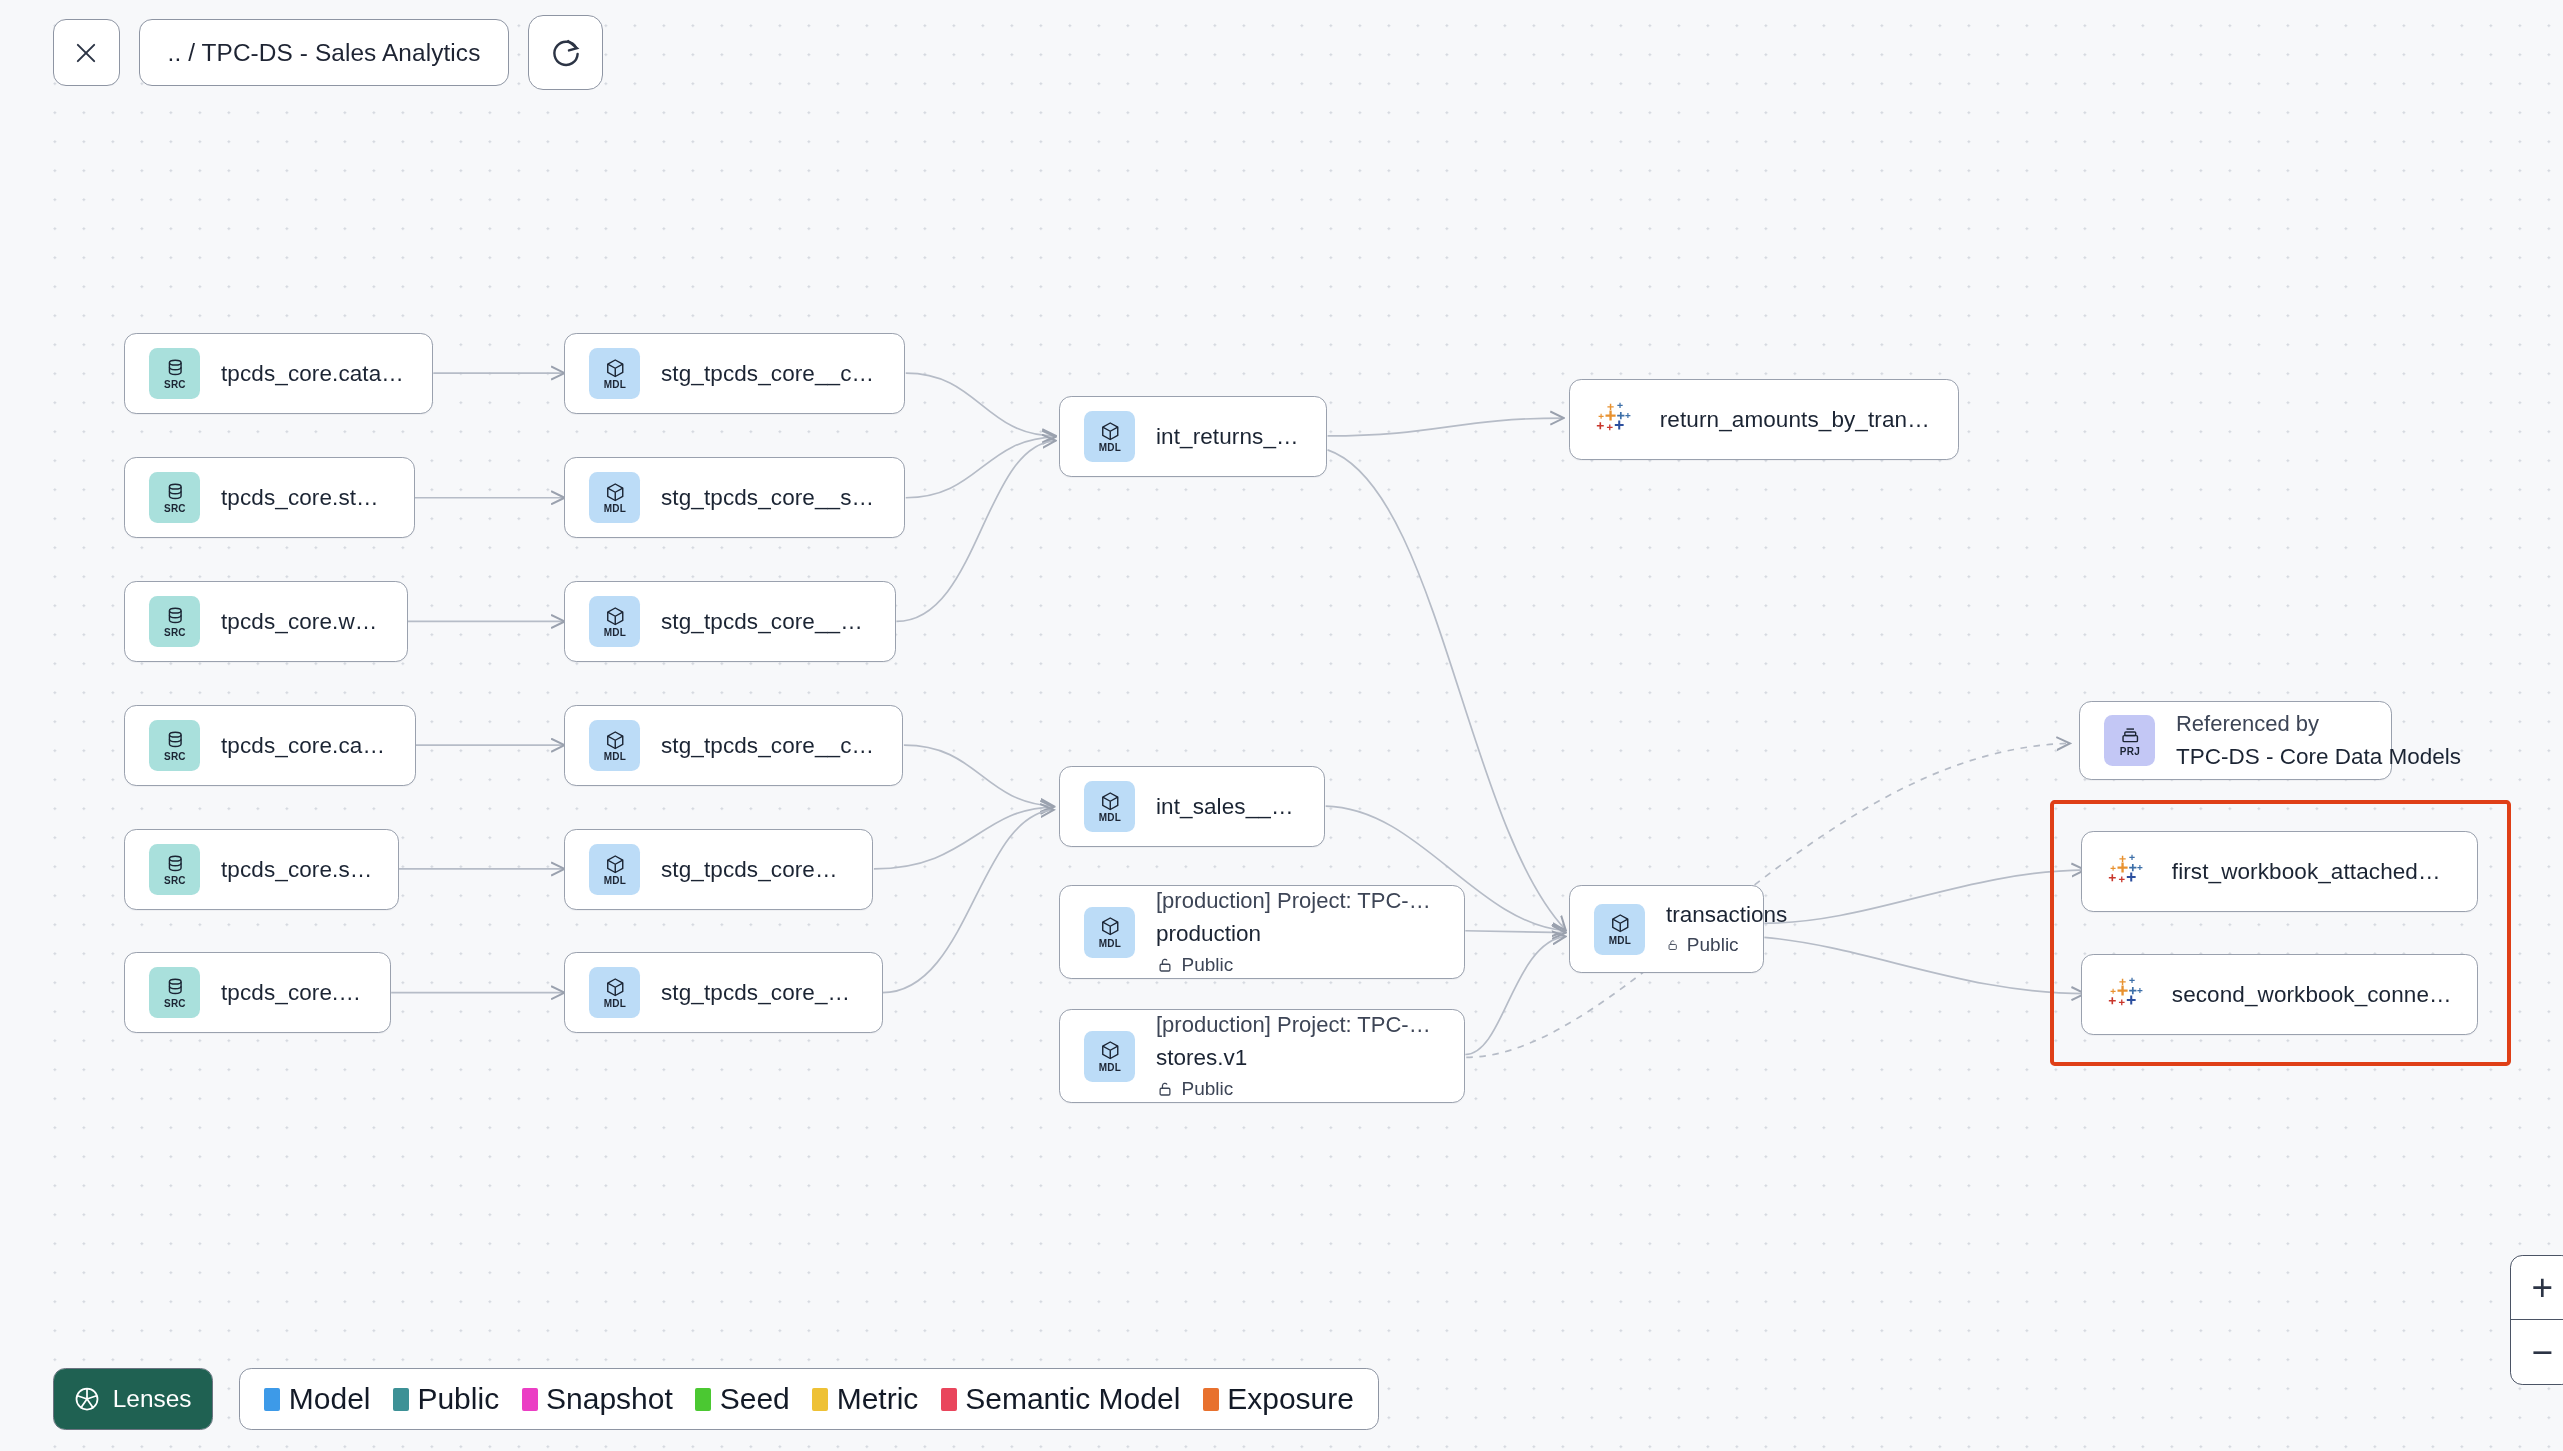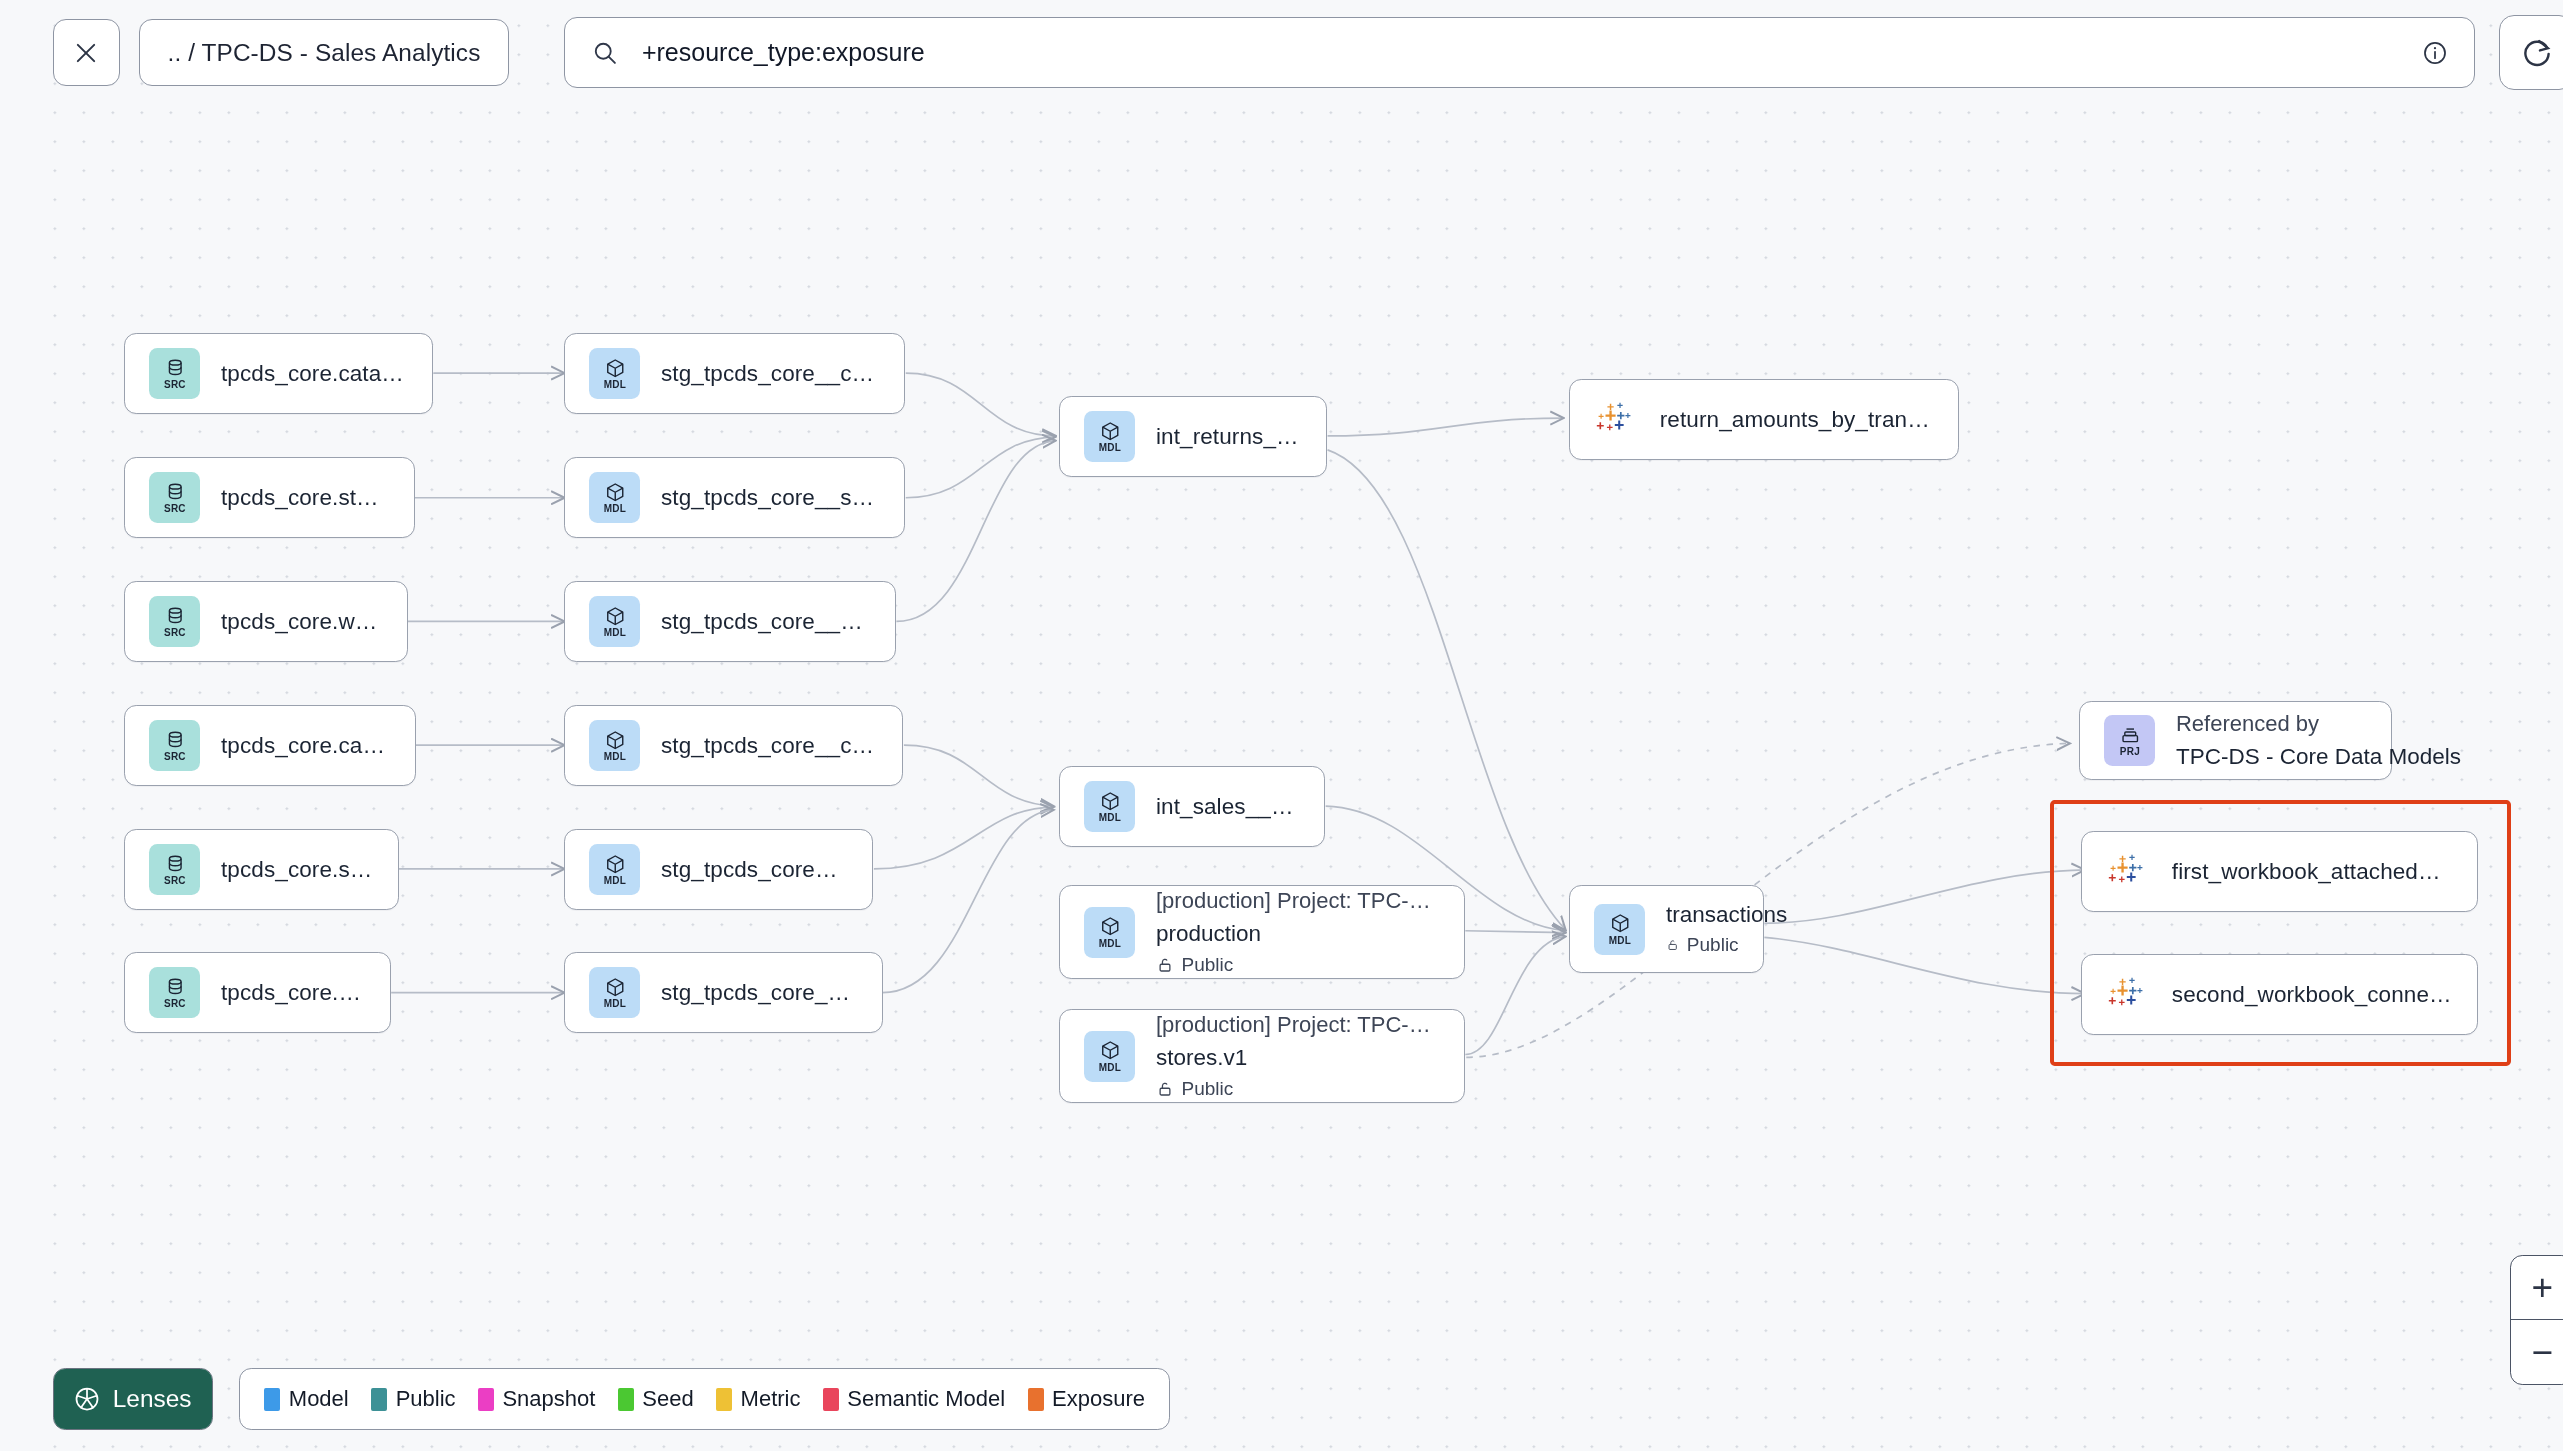--- a/index.html
+++ b/index.html
@@ -221,52 +221,40 @@
     border: 1.5px solid #8e95a3;
     border-radius: 12.2px;
     height: 62px;
     display: flex;
     align-items: center;
     gap: 22.5px;
     padding: 0 24.4px;
   }
   .legend-item { display: flex; align-items: center; gap: 8.4px; }
   .legend-swatch { width: 16px; height: 22.5px; border-radius: 1.9px; }
-  .legend-label { font-size: 22px; color: #131a27; white-space: nowrap; }
+  .legend-label { font-size: 30px; color: #131a27; white-space: nowrap; }
 </style>
 </head>
 <body>
 
 <div id="app">
 
   <div id="topbar">
 
     <div class="tb-btn" id="close-btn">
       <svg class="ic" width="28" height="28" viewBox="0 0 24 24" fill="none" stroke="#2c3445" stroke-width="1.7" stroke-linecap="round">
         <line x1="5" y1="5" x2="19" y2="19"></line>
           <line x1="19" y1="5" x2="5" y2="19"></line>
       </svg>
     </div>
 
     <div class="tb-btn">
       <span id="breadcrumb">.. / TPC-DS - Sales Analytics</span>
     </div>
 
-    <div id="searchbar">
-      <svg class="ic" width="28" height="28" viewBox="0 0 24 24" fill="none" stroke="#30384a" stroke-width="1.6" stroke-linecap="round">
-        <circle cx="10.5" cy="10.5" r="6.4"></circle>
-          <line x1="15.3" y1="15.3" x2="20.5" y2="20.5"></line>
-      </svg>
-      <input id="search-input" value="+resource_type:exposure" style="">
-      <svg class="ic" width="28" height="28" viewBox="0 0 24 24" fill="none" stroke="#2c3445" stroke-width="1.5">
-        <circle cx="12" cy="12" r="8.6"></circle>
-        <line x1="12" y1="11" x2="12" y2="16.4" stroke-linecap="round"></line>
-        <circle cx="12" cy="7.9" r="0.95" fill="#2c3445" stroke="none"></circle>
-      </svg>
-    </div>
 
     <div class="tb-btn" id="refresh-btn">
       <svg class="ic" width="34" height="34" viewBox="0 0 24 24" fill="none" stroke="#2c3445" stroke-width="1.7" stroke-linecap="round">
         <path d="M19.2 8.3 A8.2 8.2 0 1 0 20.2 12.6"></path>
         <polyline points="13.6,3.6 19.7,8.6 14.1,10.2" fill="none"></polyline>
       </svg>
     </div>
   </div>
 
   <div id="graph">

